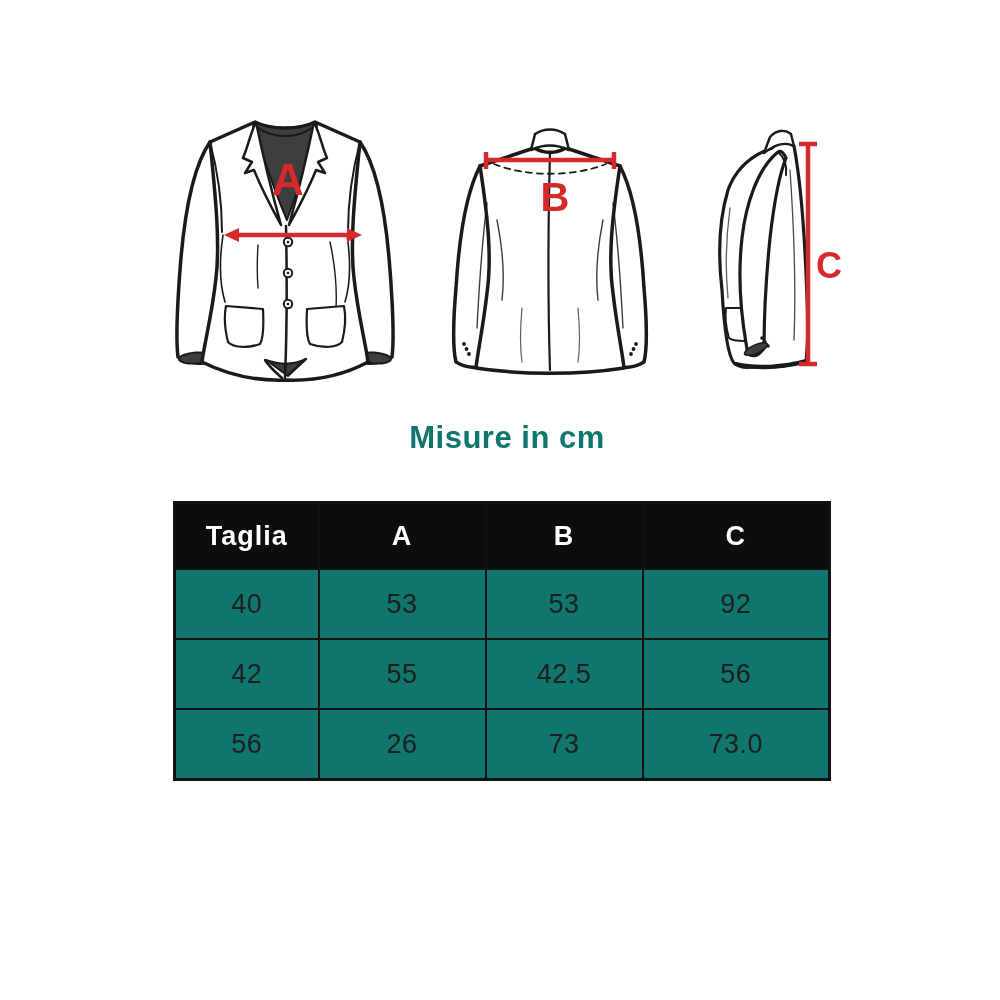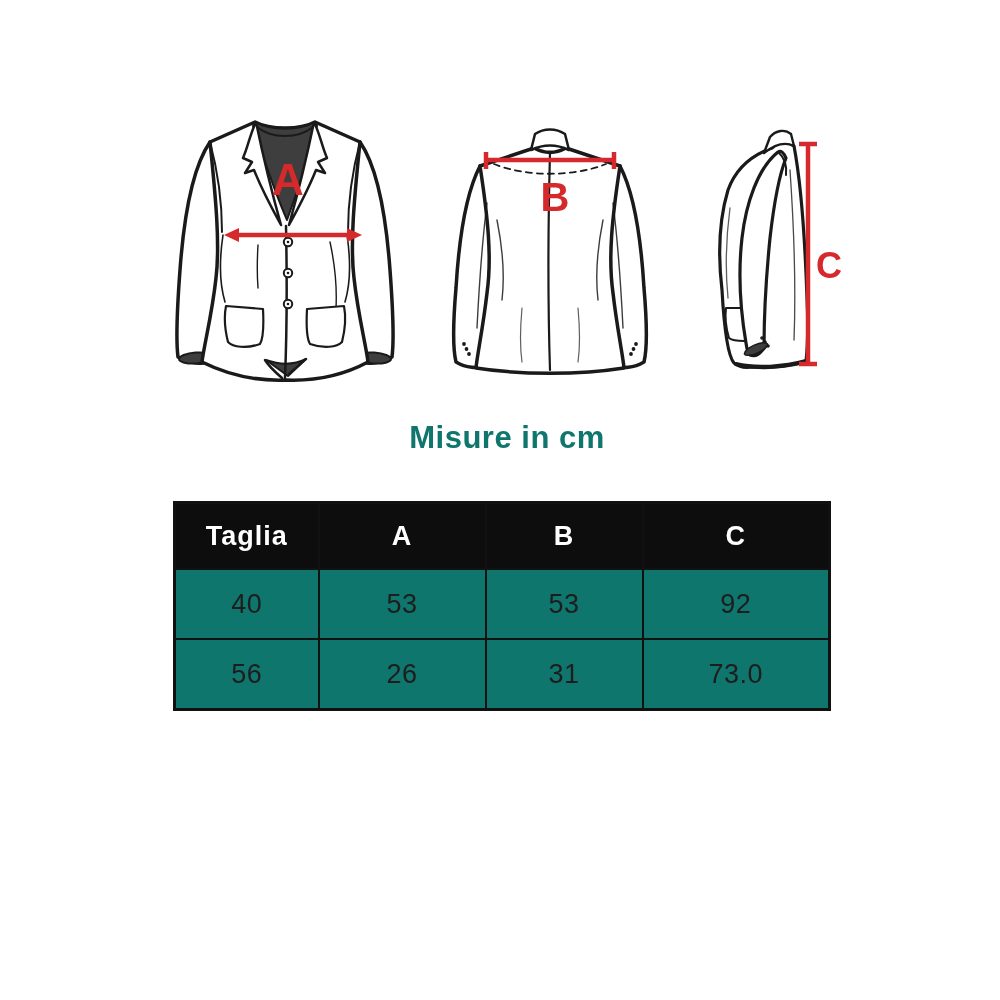--- a/index.html
+++ b/index.html
@@ -194,21 +194,27 @@
         </tr>
     </thead>
     <tbody>
         <tr>
           <td>40</td>
           <td>53</td>
           <td>53</td>
           <td>92</td>
         </tr>
         <tr>
+          <td>42</td>
+          <td>55</td>
+          <td>42.5</td>
+          <td>56</td>
+        </tr>
+        <tr>
           <td>56</td>
           <td>26</td>
-          <td>31</td>
+          <td>73</td>
           <td>73.0</td>
         </tr>
       </tbody>
   </table>
 
 </div>
 
 </body></html>

